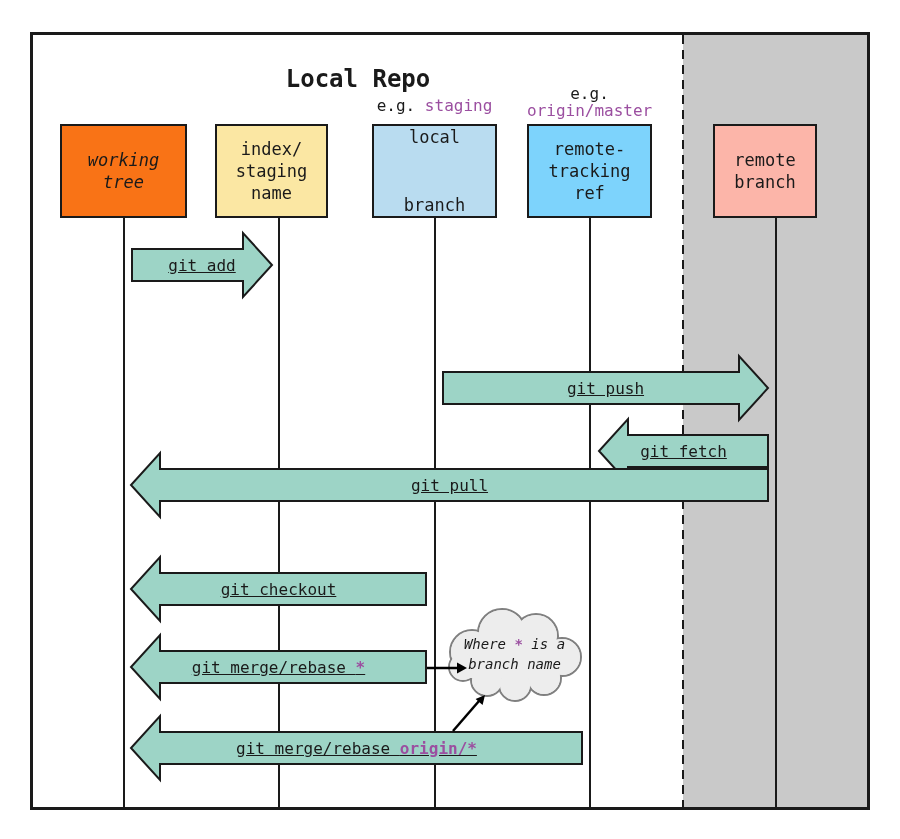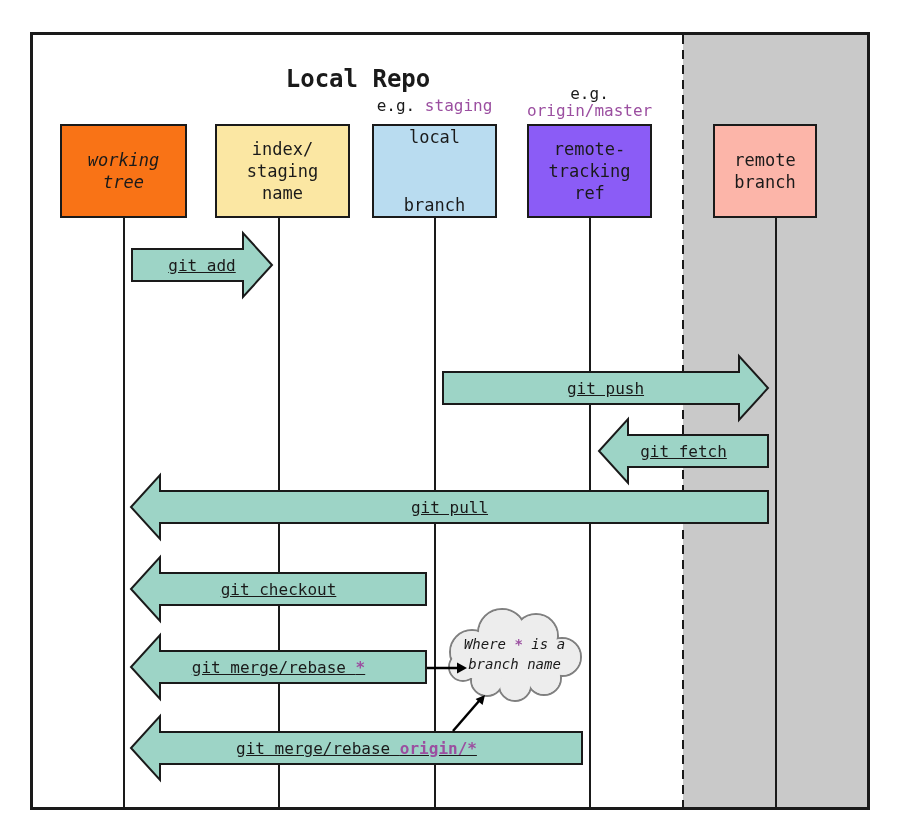--- a/index.html
+++ b/index.html
@@ -27,21 +27,21 @@
   .title-remote{left:683px;width:184px;}
   .vline{position:absolute;width:2px;background:#1a1a1a;top:218px;height:589px;}
   .node-box{
     position:absolute;top:124px;height:94px;border:2px solid #1a1a1a;box-sizing:border-box;
     display:flex;flex-direction:column;align-items:center;justify-content:center;
     font-size:17px;line-height:22px;text-align:center;
   }
   .box-green{background:#f97316;font-style:italic;}
   .box-yellow{background:#fbe7a3;}
   .box-blue{background:#b9dcf0;justify-content:space-between;}
-  .box-gray{background:#8b5cf6;}
+  .box-gray{background:#7dd3fc;}
   .box-pink{background:#fcb5a9;}
   .example-label{
     position:absolute;font-size:16px;line-height:17px;text-align:center;white-space:nowrap;
   }
   .accent{color:#9b4fa0;}
   .accent-bold{color:#9b4fa0;font-weight:bold;}
   .arrow{position:absolute;height:70px;}
   .arrow svg{position:absolute;left:0;top:0;overflow:visible;display:block;}
   .arrow polygon{fill:#9dd4c6;stroke:#1a1a1a;stroke-width:2;stroke-linejoin:miter;}
   .arrow .arrow-label{
@@ -77,21 +77,21 @@
   <div class="vline" style="left:122.5px;"></div>
   <div class="vline" style="left:277.5px;"></div>
   <div class="vline" style="left:433.5px;"></div>
   <div class="vline" style="left:588.5px;"></div>
   <div class="vline" style="left:774.5px;"></div>
 
   <div class="node-box box-green" style="left:60px;width:127px;">
     <div>working</div>
     <div>tree</div>
   </div>
-  <div class="node-box box-yellow" style="left:215px;width:135px;text-align:center;">
+  <div class="node-box box-yellow" style="left:215px;width:113px;text-align:center;">
     <div>index/</div>
     <div>staging</div>
     <div>name</div>
   </div>
   <div class="node-box box-blue" style="left:372px;width:125px;">
     <div>local</div>
     <div>branch</div>
   </div>
   <div class="node-box box-gray" style="left:527px;width:125px;">
     <div>remote-</div>
@@ -118,21 +118,21 @@
     <div class="arrow-label"><span>git push</span><span class="accent-bold"></span></div>
   </div>
 
   <div class="arrow" style="left:598px;top:416px;width:171px;">
     <svg width="171" height="70">
         <polygon points="170,19 30,19 30,3 1,35 30,67 30,51 170,51"></polygon>
       </svg>
     <div class="arrow-label"><span>git fetch</span><span class="accent-bold"></span></div>
   </div>
 
-  <div class="arrow" style="left:130px;top:472px;width:639px;">
+  <div class="arrow" style="left:130px;top:450px;width:639px;">
     <svg width="639" height="70">
         <polygon points="638,19 30,19 30,3 1,35 30,67 30,51 638,51"></polygon>
       </svg>
     <div class="arrow-label"><span>git pull</span><span class="accent-bold"></span></div>
   </div>
 
   <div class="arrow" style="left:130px;top:554px;width:297px;">
     <svg width="297" height="70">
         <polygon points="296,19 30,19 30,3 1,35 30,67 30,51 296,51"></polygon>
       </svg>

